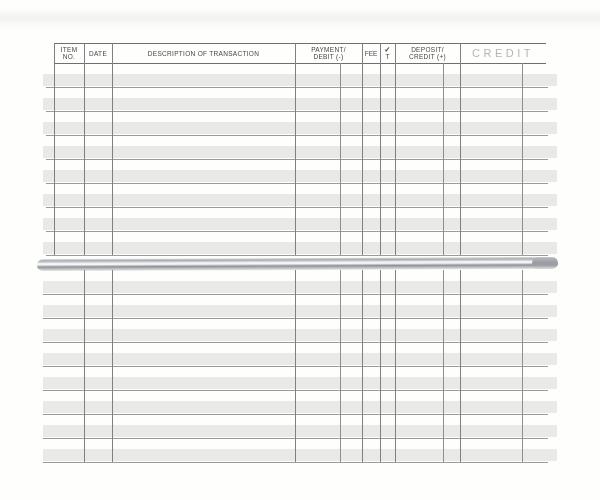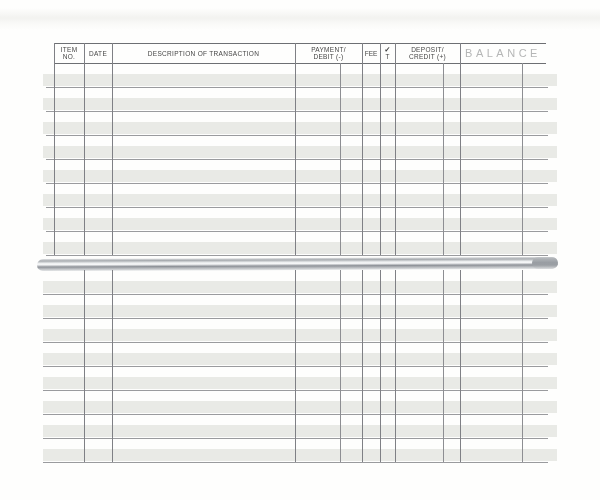--- a/index.html
+++ b/index.html
@@ -70,21 +70,21 @@
     </div>
     <div class="abs hdr-cell" style="left:380px;width:15px;letter-spacing:0;">
       <span class="check-glyph">✓</span>
       <span>T</span>
     </div>
     <div class="abs hdr-cell" style="left:395px;width:65px;">
       <span>DEPOSIT/</span>
       <span>CREDIT (+)</span>
     </div>
     <div class="abs hdr-cell hdr-balance" style="left:460px;width:86px;">
-      <span>BALANCE</span>
+      <span>CREDIT</span>
     </div>
   </div>
 
   <div id="grid-top">
       <div class="abs hline-dark" style="left: 54px; top: 43px; width: 492px; height: 1px; background: rgb(109, 111, 115);"></div>
       <div class="abs hline-dark" style="left: 54px; top: 63px; width: 492px; height: 1px; background: rgb(109, 111, 115);"></div>
       <div class="abs stripe" style="left: 43px; top: 74px; width: 514px; height: 12px; background: rgb(233, 234, 230);"></div>
       <div class="abs hline" style="left: 46px; top: 87px; width: 502px; height: 1px; background: rgb(154, 155, 158);"></div>
       <div class="abs stripe" style="left: 43px; top: 98px; width: 514px; height: 12px; background: rgb(233, 234, 230);"></div>
       <div class="abs hline" style="left: 46px; top: 111px; width: 502px; height: 1px; background: rgb(154, 155, 158);"></div>

